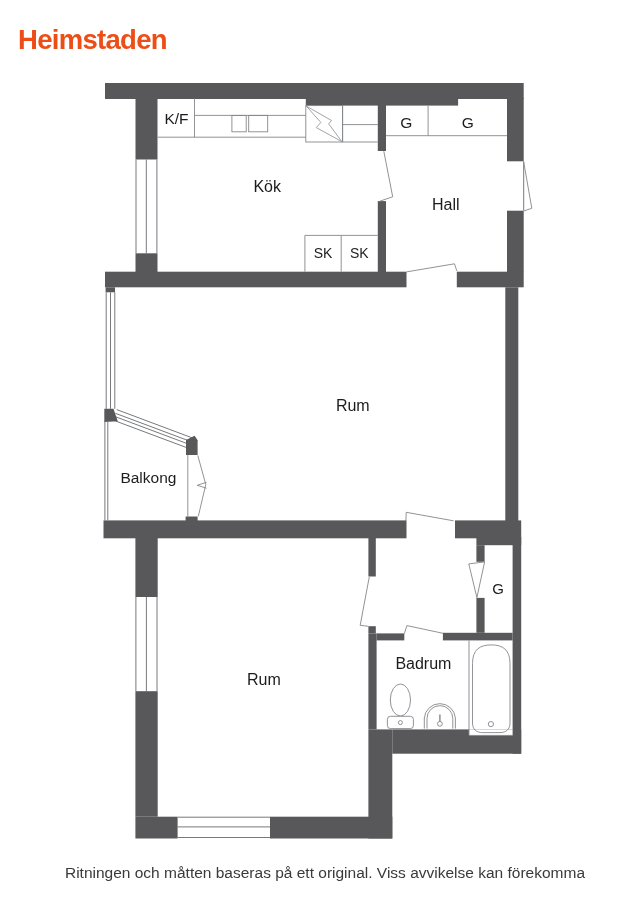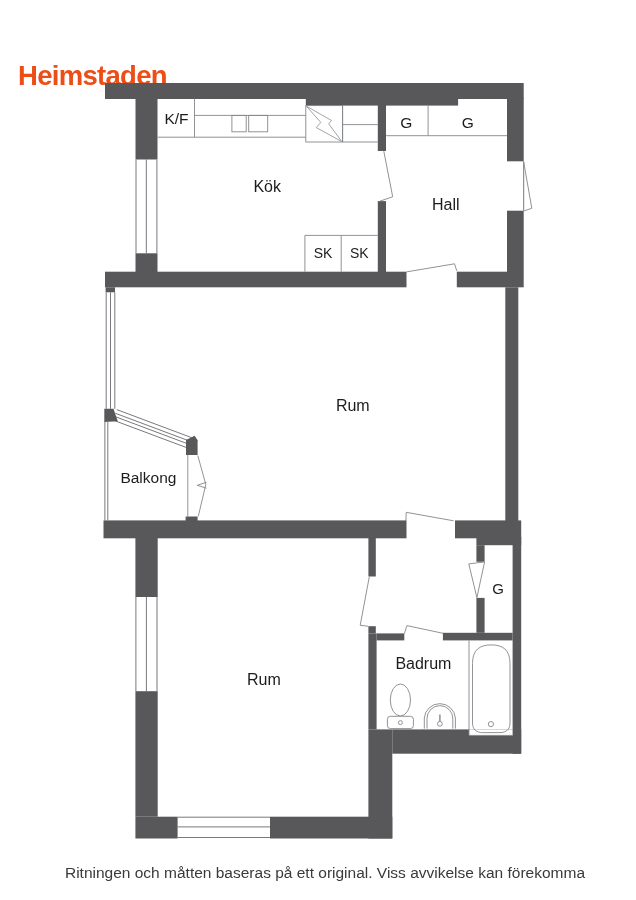--- a/index.html
+++ b/index.html
@@ -1,17 +1,17 @@
 <!DOCTYPE html>
 <html><head>
 <meta charset="utf-8">
 <style>
   html,body{margin:0;padding:0;background:#ffffff;}
   body{width:636px;height:900px;position:relative;font-family:"Liberation Sans",sans-serif;}
-  .logo{position:absolute;left:18px;top:24px;color:#ed4e17;font-weight:bold;font-size:27.5px;letter-spacing:-0.7px;margin-top:36px;}
+  .logo{position:absolute;left:18px;top:24px;color:#ed4e17;font-weight:bold;font-size:27.5px;letter-spacing:-0.7px;}
   .caption{position:absolute;left:7px;top:864px;width:636px;text-align:center;font-size:15.5px;color:#3a3a3a;}
   svg text{font-family:"Liberation Sans",sans-serif;fill:#1c1c1c;}
 </style>
 </head>
 <body>
 
 <div class="logo">Heimstaden</div>
 
 <svg width="636" height="900" viewBox="0 0 636 900" style="position:absolute;left:0;top:0">
 <g fill="#58585a" stroke="none">

